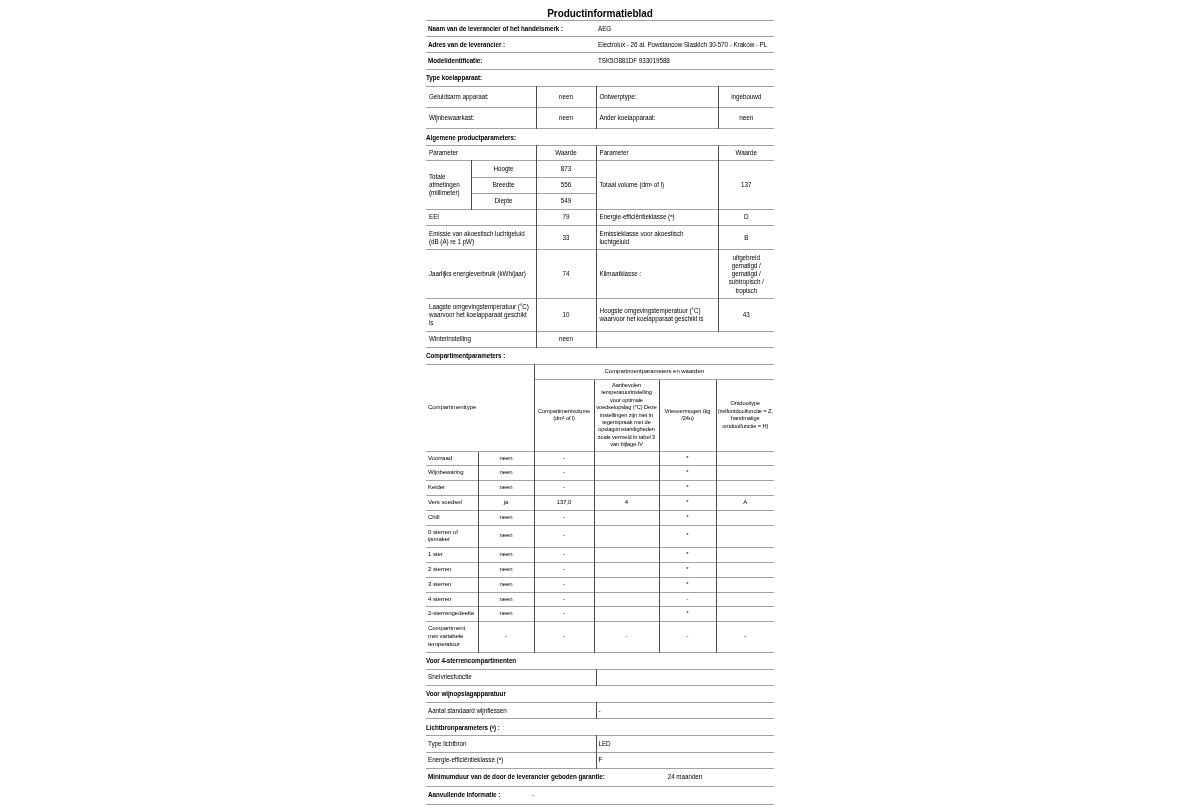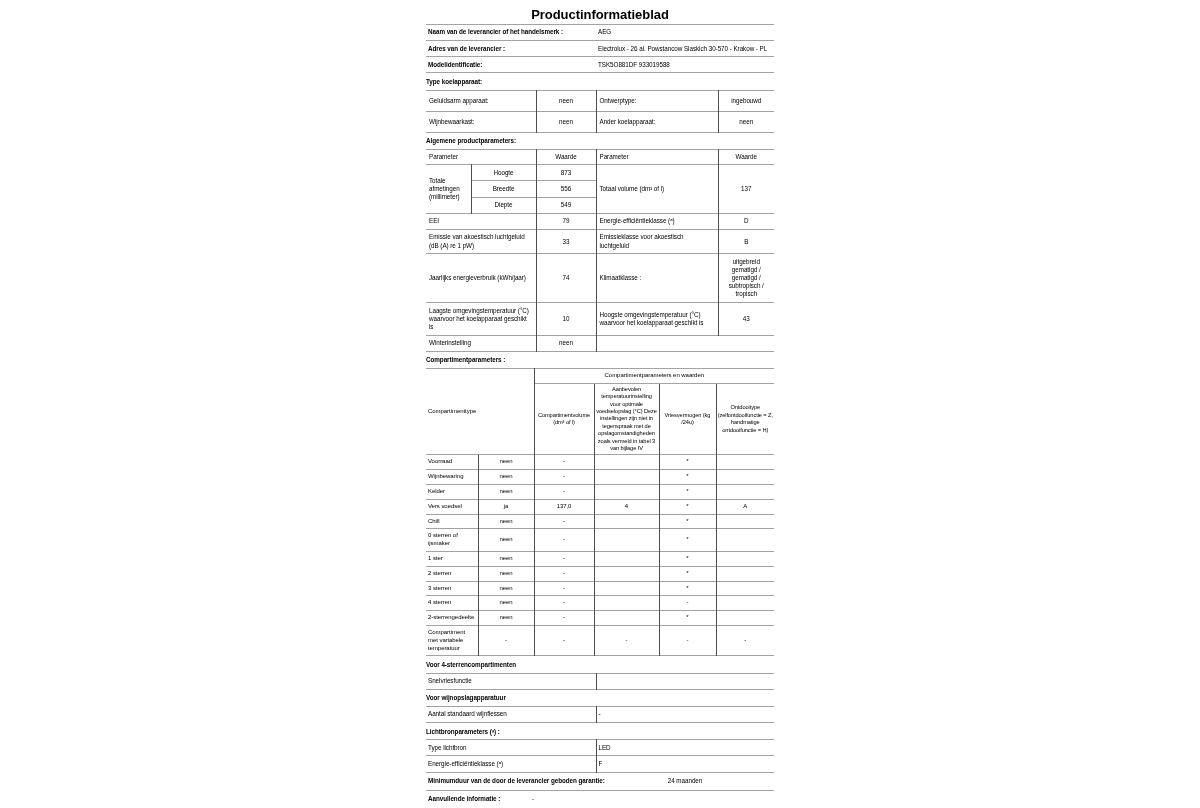--- a/index.html
+++ b/index.html
@@ -7,21 +7,21 @@
   body {
     width: 1200px; height: 808px; background: #ffffff; overflow: hidden;
     font-family: "Liberation Sans", "DejaVu Sans", sans-serif;
     color: #000000;
   }
   .doc {
     width: 348px; margin: 0 auto; padding-top: 7px;
     font-size: 6.3px; line-height: 1.3; letter-spacing: -0.05px;
   }
   .title {
-    text-align: center; font-weight: bold; font-size: 13px;
+    text-align: center; font-weight: bold; font-size: 10px;
     margin-bottom: 0;
   }
   .sec { font-weight: bold; padding: 4.5px 0 3.5px; }
   table { border-collapse: collapse; width: 100%; table-layout: fixed; }
   .t { border-top: 1.5px solid #a3a3a3; border-bottom: 1.5px solid #a3a3a3; }
   .t td { padding: 3px 3px; vertical-align: middle; overflow-wrap: break-word; }
   .t tr:not(:first-child) td { border-top: 1.5px solid #a3a3a3; }
   .vl td + td { border-left: 1px solid #4f4f4f; }
   .brr { border-right: 1px solid #4f4f4f; }
   .c { text-align: center; }

